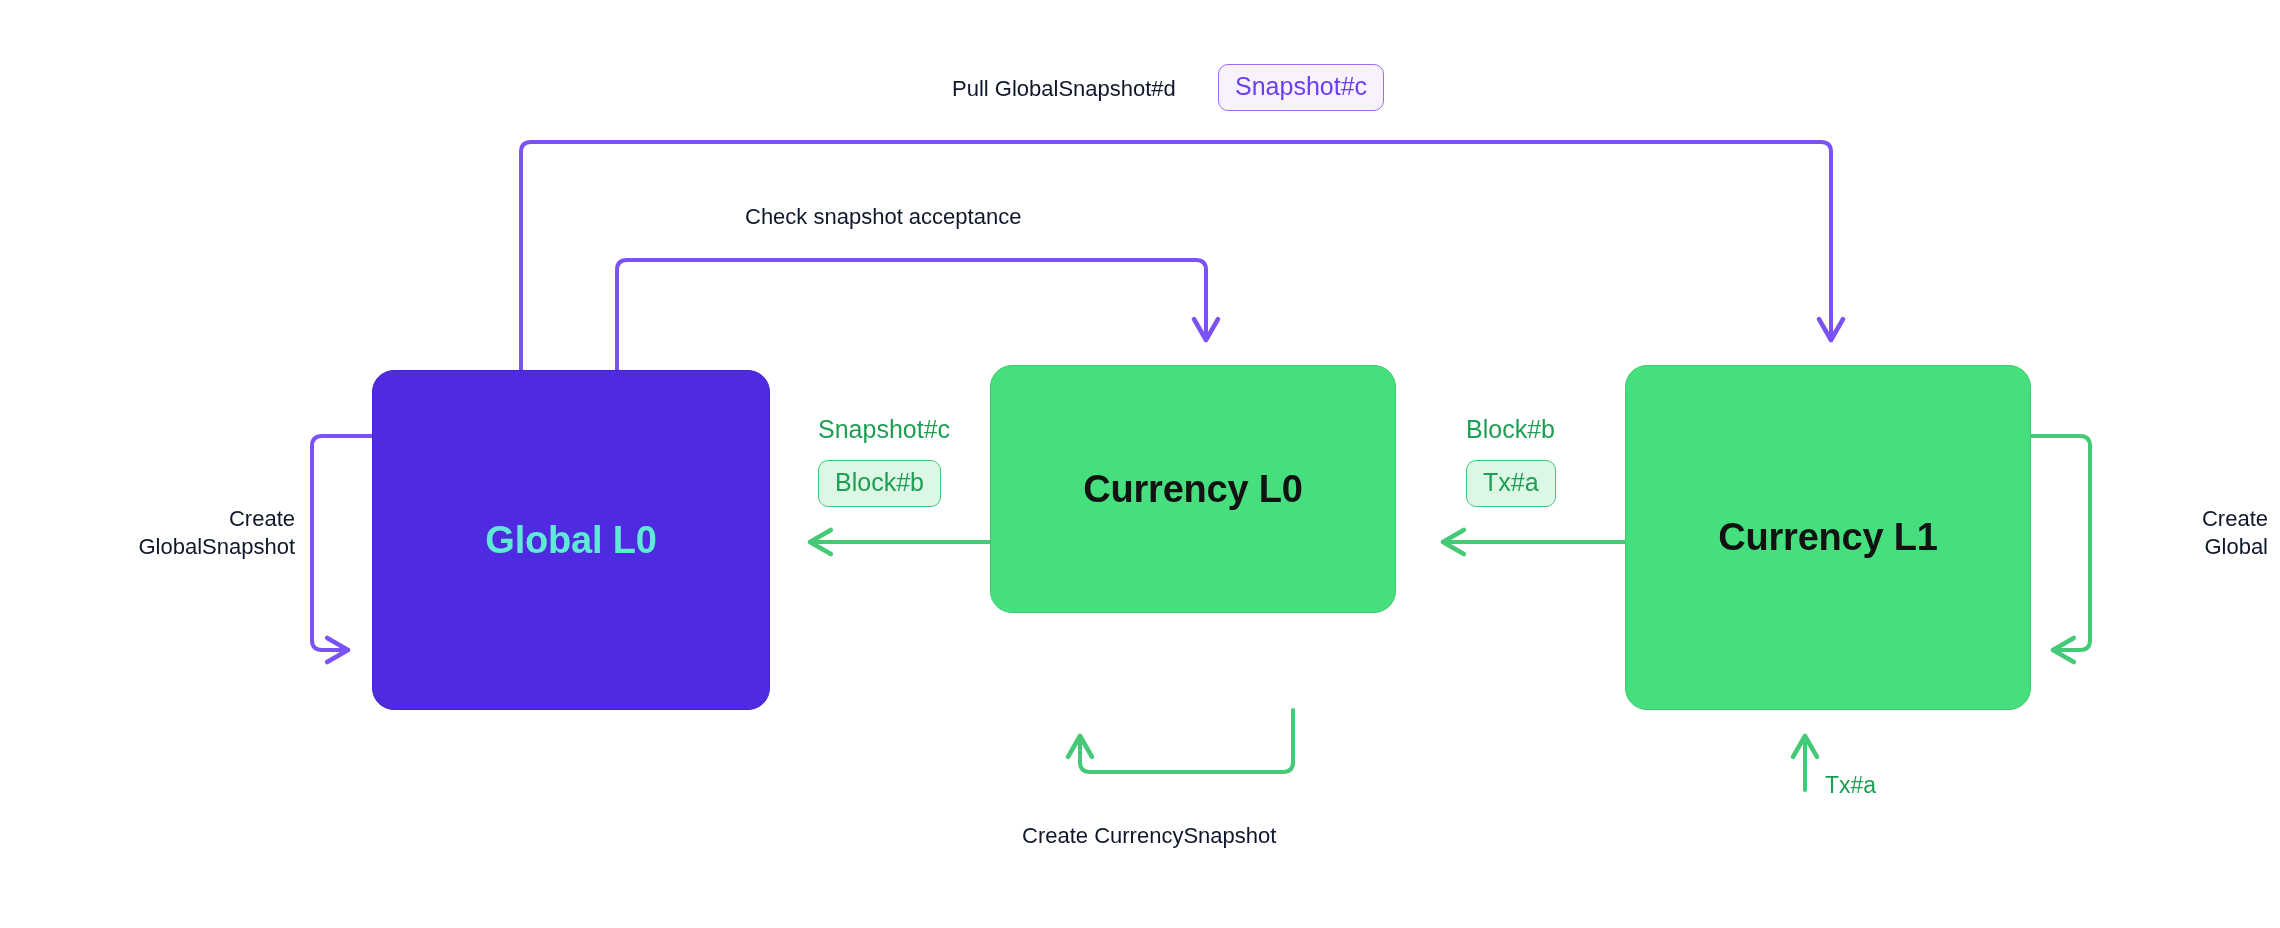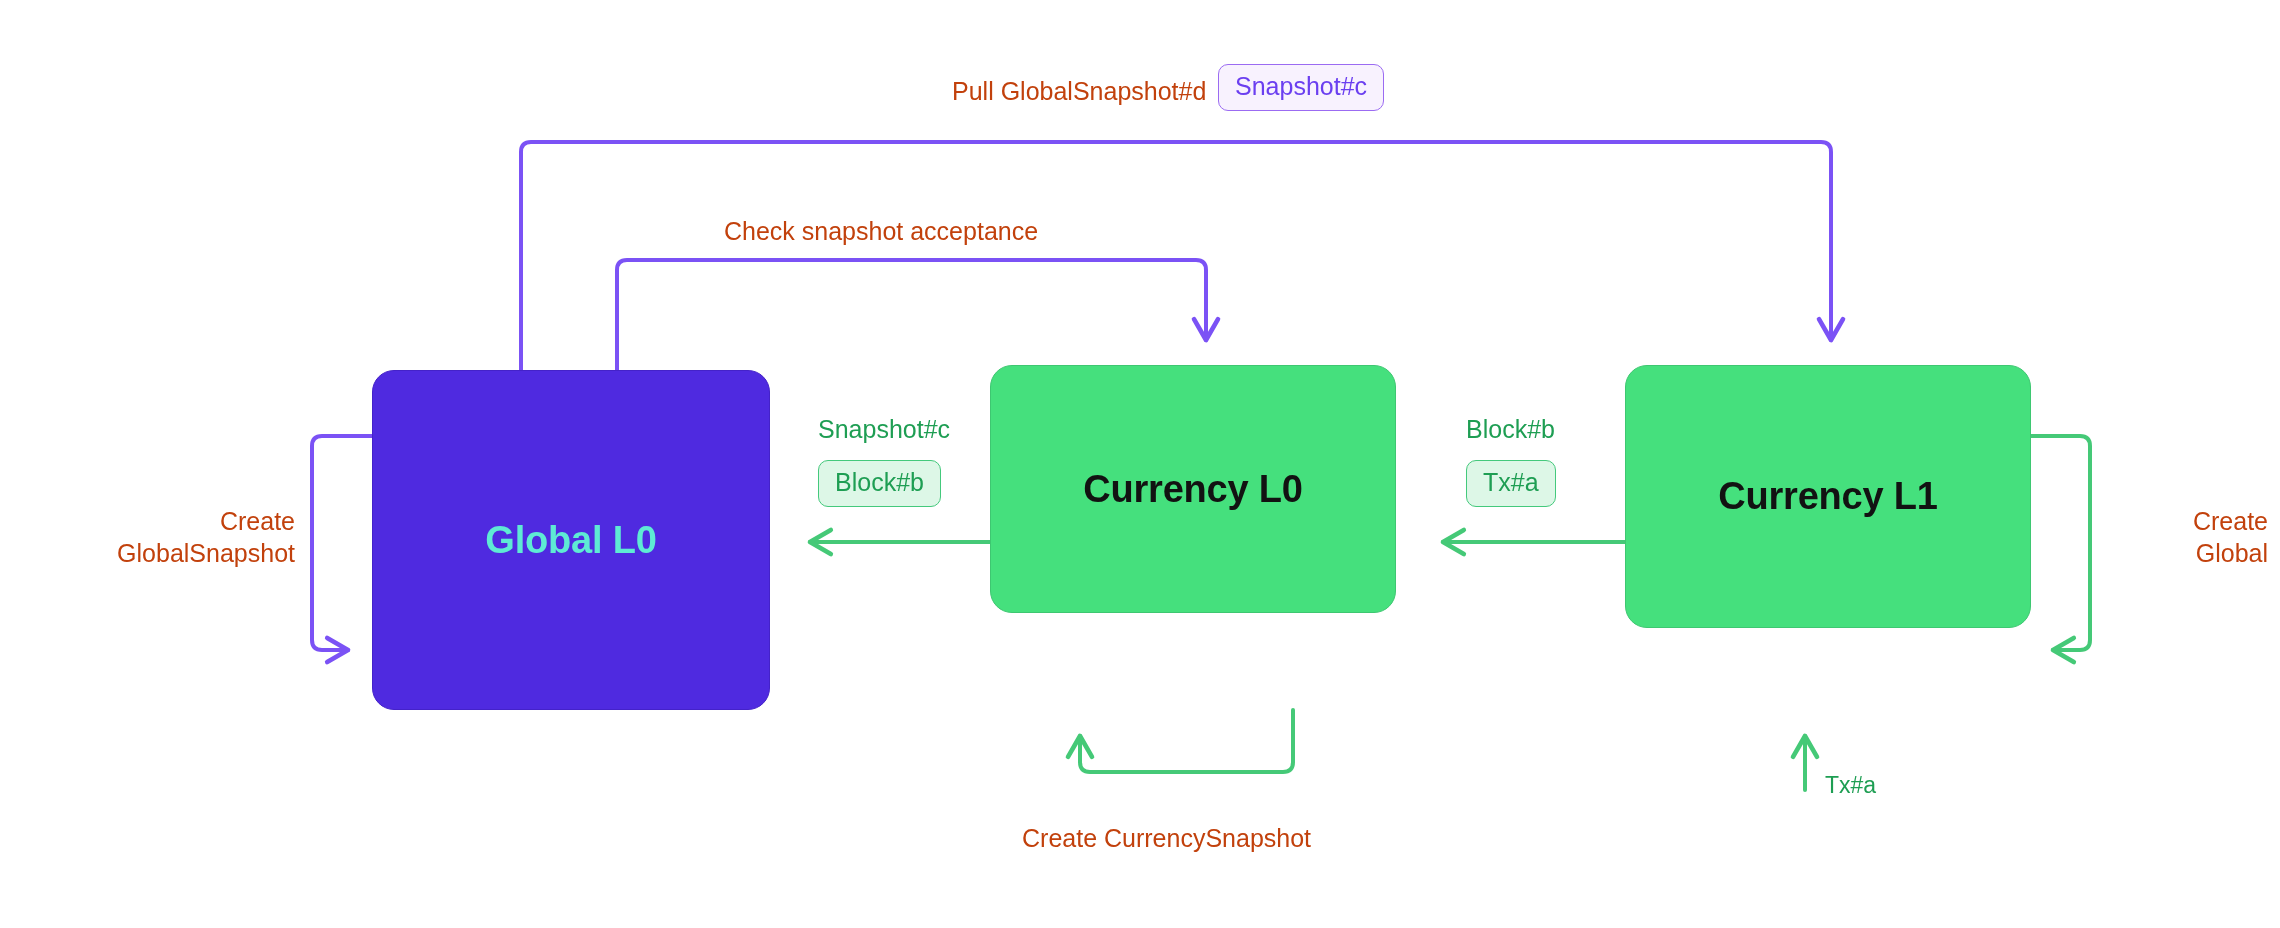--- a/index.html
+++ b/index.html
@@ -29,30 +29,30 @@
     left:372px;top:370px;width:398px;height:340px;
     background:#4F2AE0;color:#5eead4;
     border:1px solid #4422c9;
   }
   .node-cl0{
     left:990px;top:365px;width:406px;height:248px;
     background:#45E07D;color:#121212;
     border:1px solid #3ec771;
   }
   .node-cl1{
-    left:1625px;top:365px;width:406px;height:263px;
+    left:1625px;top:365px;width:406px;height:345px;
     background:#45E07D;color:#121212;
     border:1px solid #3ec771;
   }
 
   
   .lbl{
     position:absolute;
-    font-size:25px;
-    color:#c2410c;
+    font-size:22px;
+    color:#0f172a;
     white-space:nowrap;
     line-height:1.28;
     user-select:none;
   }
   .lbl.two-line{white-space:normal;width:240px;text-align:right;}
 
   
   .chip-purple{
     position:absolute;
     display:inline-flex;align-items:center;justify-content:center;
@@ -127,21 +127,21 @@
     <span>Currency L0</span>
   </div>
 
   <div class="node node-cl1">
     <span>Currency L1</span>
   </div>
 
   <div class="lbl" style="left:952px;top:75px;">Pull GlobalSnapshot#d</div>
   <div class="chip-purple" style="left:1218px;top:64px;">Snapshot#c</div>
 
-  <div class="lbl" style="left:724px;top:203px;margin-top:12px;">Check snapshot acceptance</div>
+  <div class="lbl" style="left:745px;top:203px;">Check snapshot acceptance</div>
 
   <div class="lbl two-line" style="left:45px;top:505px;width:250px;">
     <div>Create</div>
     <div>GlobalSnapshot</div>
   </div>
 
   <div class="lbl-green" style="left:818px;top:415px;">Snapshot#c</div>
   <div class="chip-green" style="left:818px;top:460px;">Block#b</div>
 
   <div class="lbl-green" style="left:1466px;top:415px;">Block#b</div>

